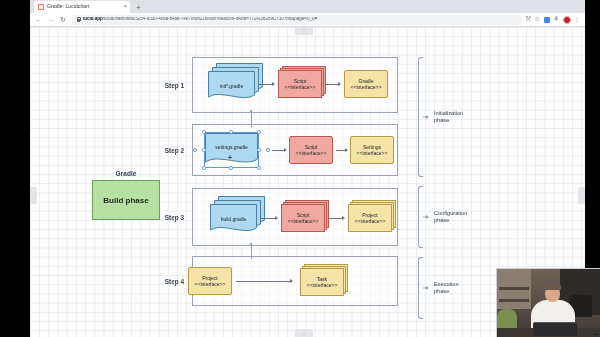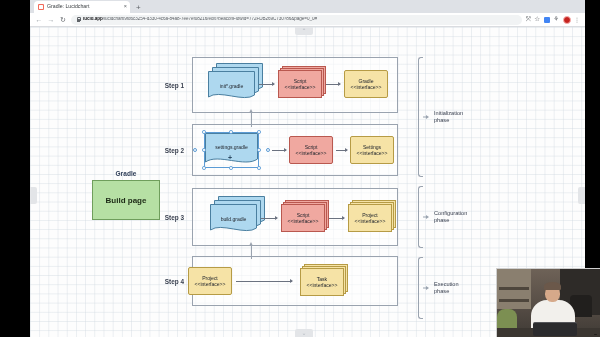--- a/index.html
+++ b/index.html
@@ -407,21 +407,21 @@
 
     <div id="canvas">
 
       <div class="pan-handle pan-left"></div>
       <div class="pan-handle pan-right"></div>
       <div class="pan-handle pan-top">⌃</div>
       <div class="pan-handle pan-bot">⌄</div>
 
       <div class="gradle-group">
         <div class="gradle-label">Gradle</div>
-        <div class="gradle-box">Build page</div>
+        <div class="gradle-box">Build phase</div>
       </div>
 
       <div class="step" style="left:118px; top:30px; width:250px; height:56px;">
         <div class="step-label">Step 1</div>
         <div class="step-frame" style="width:206px; height:56px;"></div>
 
         <div class="node doc doc-stack c-blue" style="left:60px; top:14px; width:47px; height:31px;">
           <svg class="back2" viewBox="0 0 47 31" preserveAspectRatio="none">
             <path d="M0.5 0.5 H46.5 V24 C36 32 11 18 0.5 26 Z" fill="#aed8ef" stroke="#4a7fa0" stroke-width="1"></path>
           </svg>

